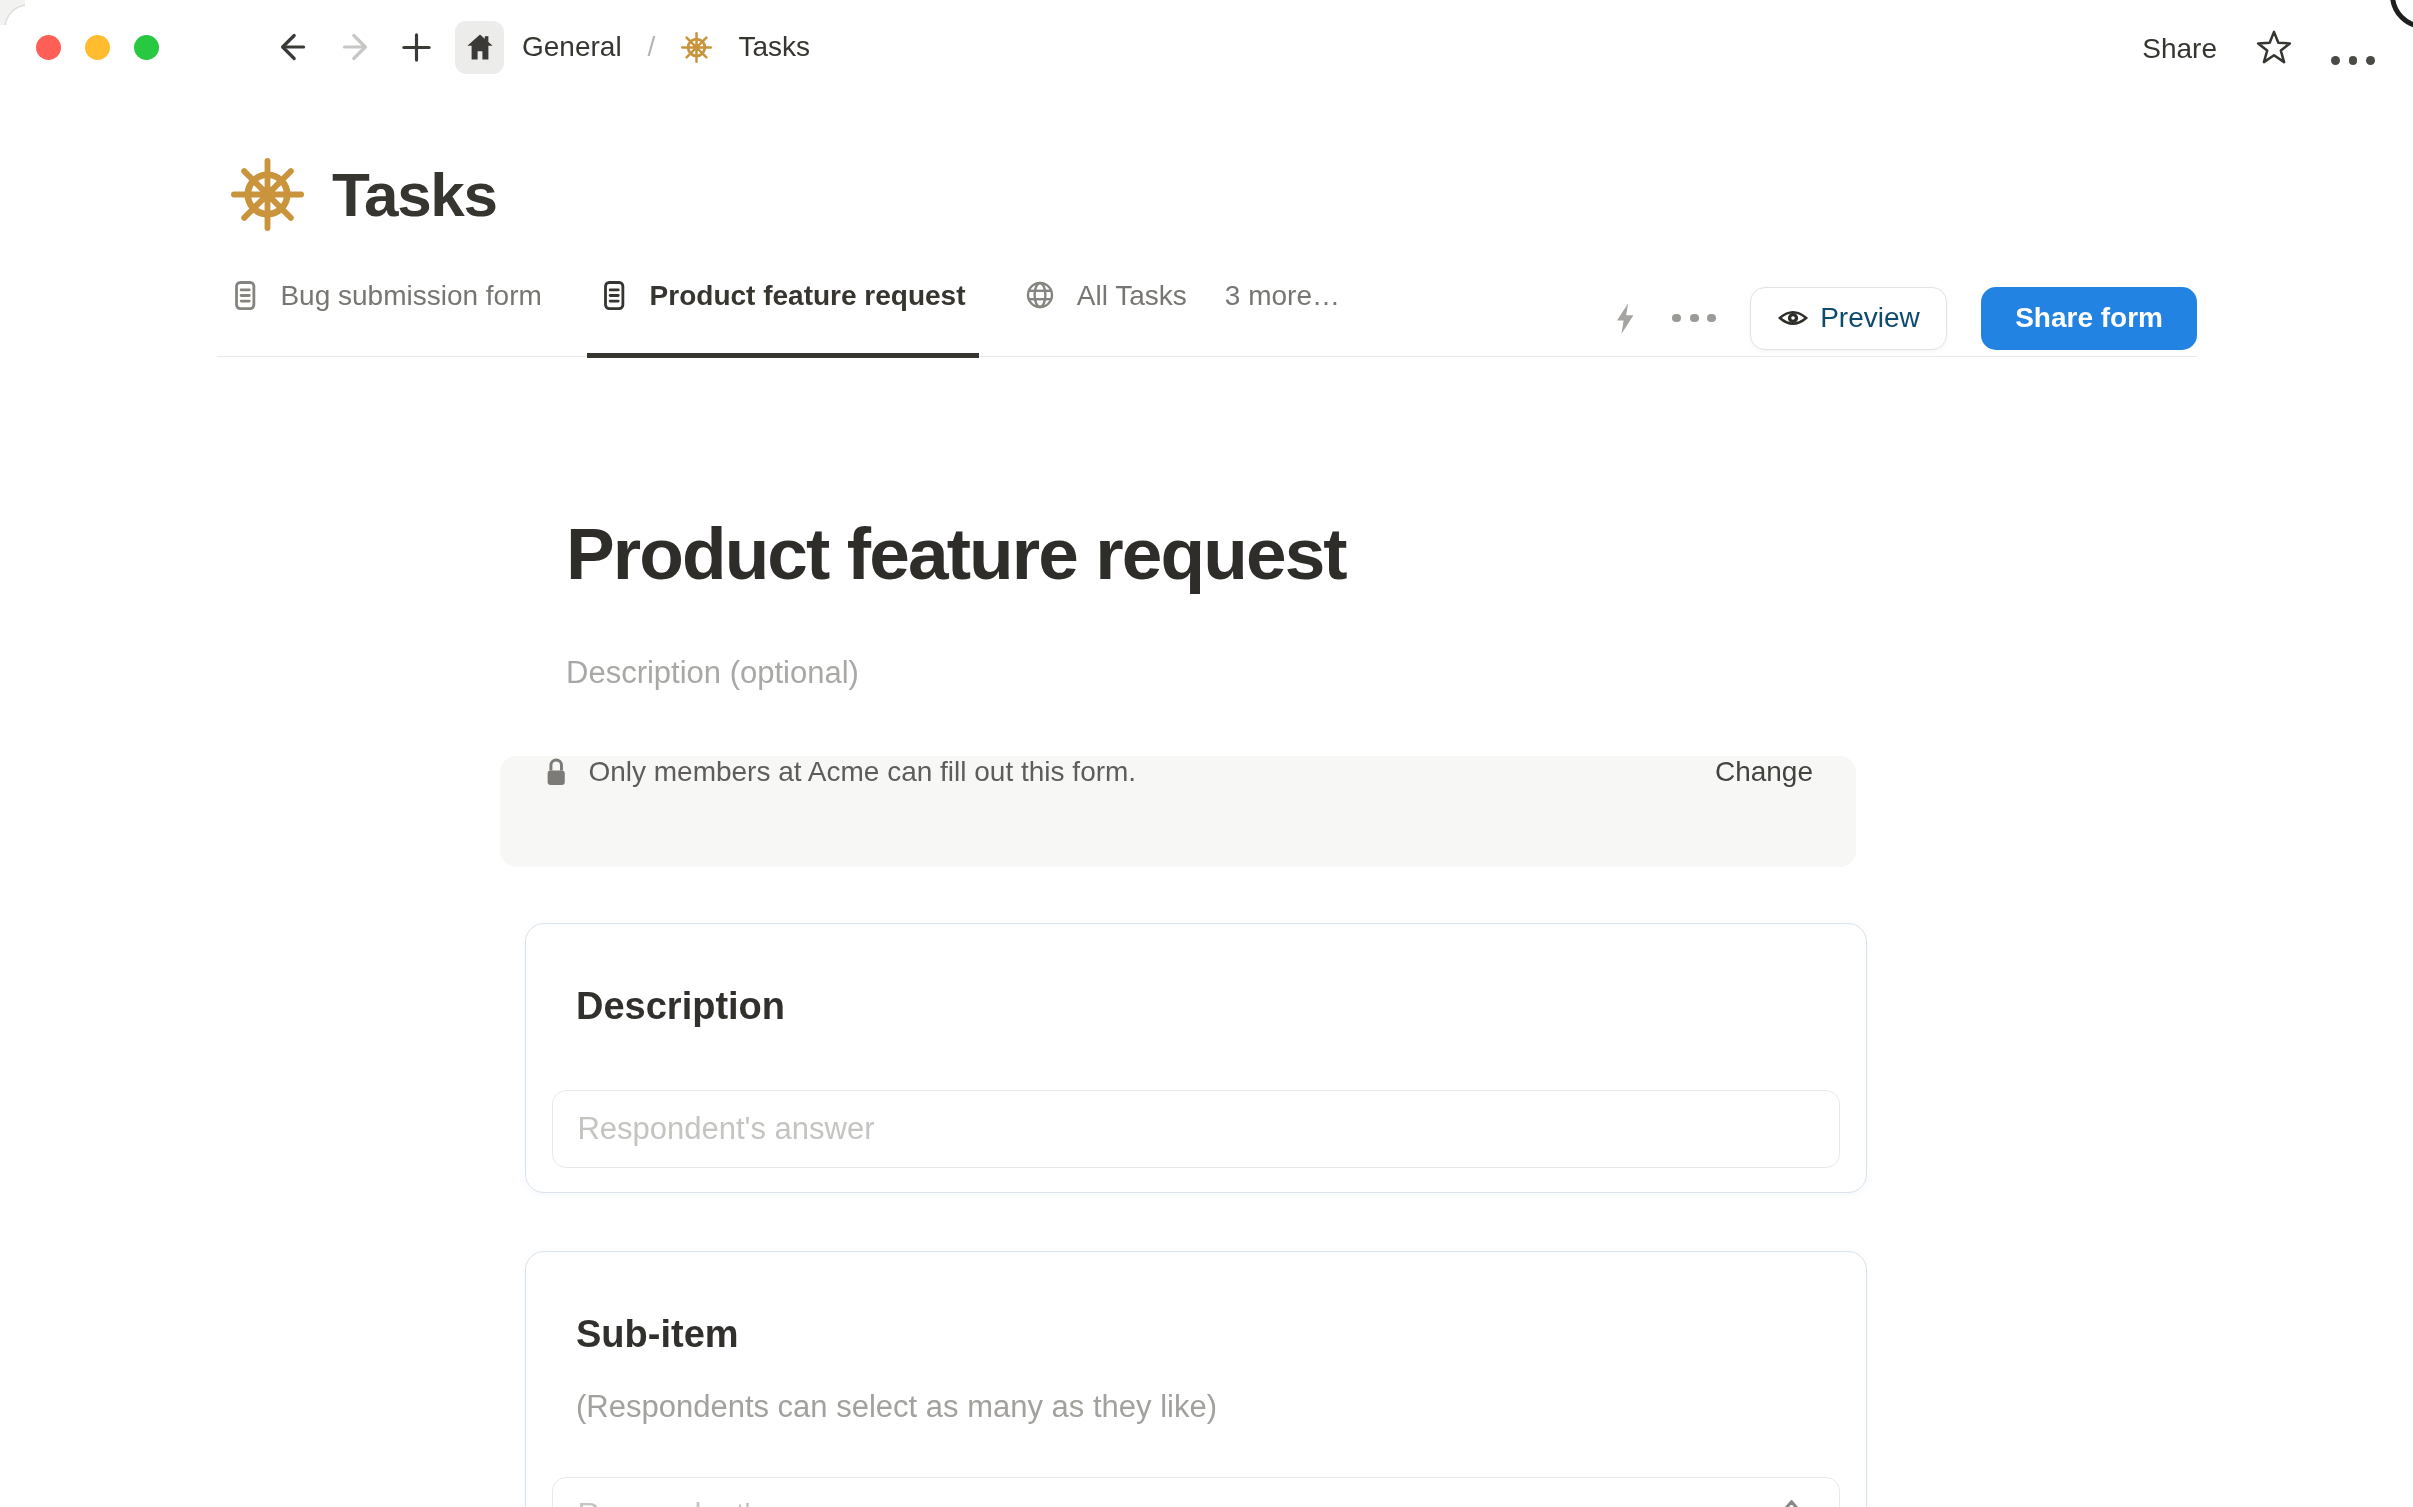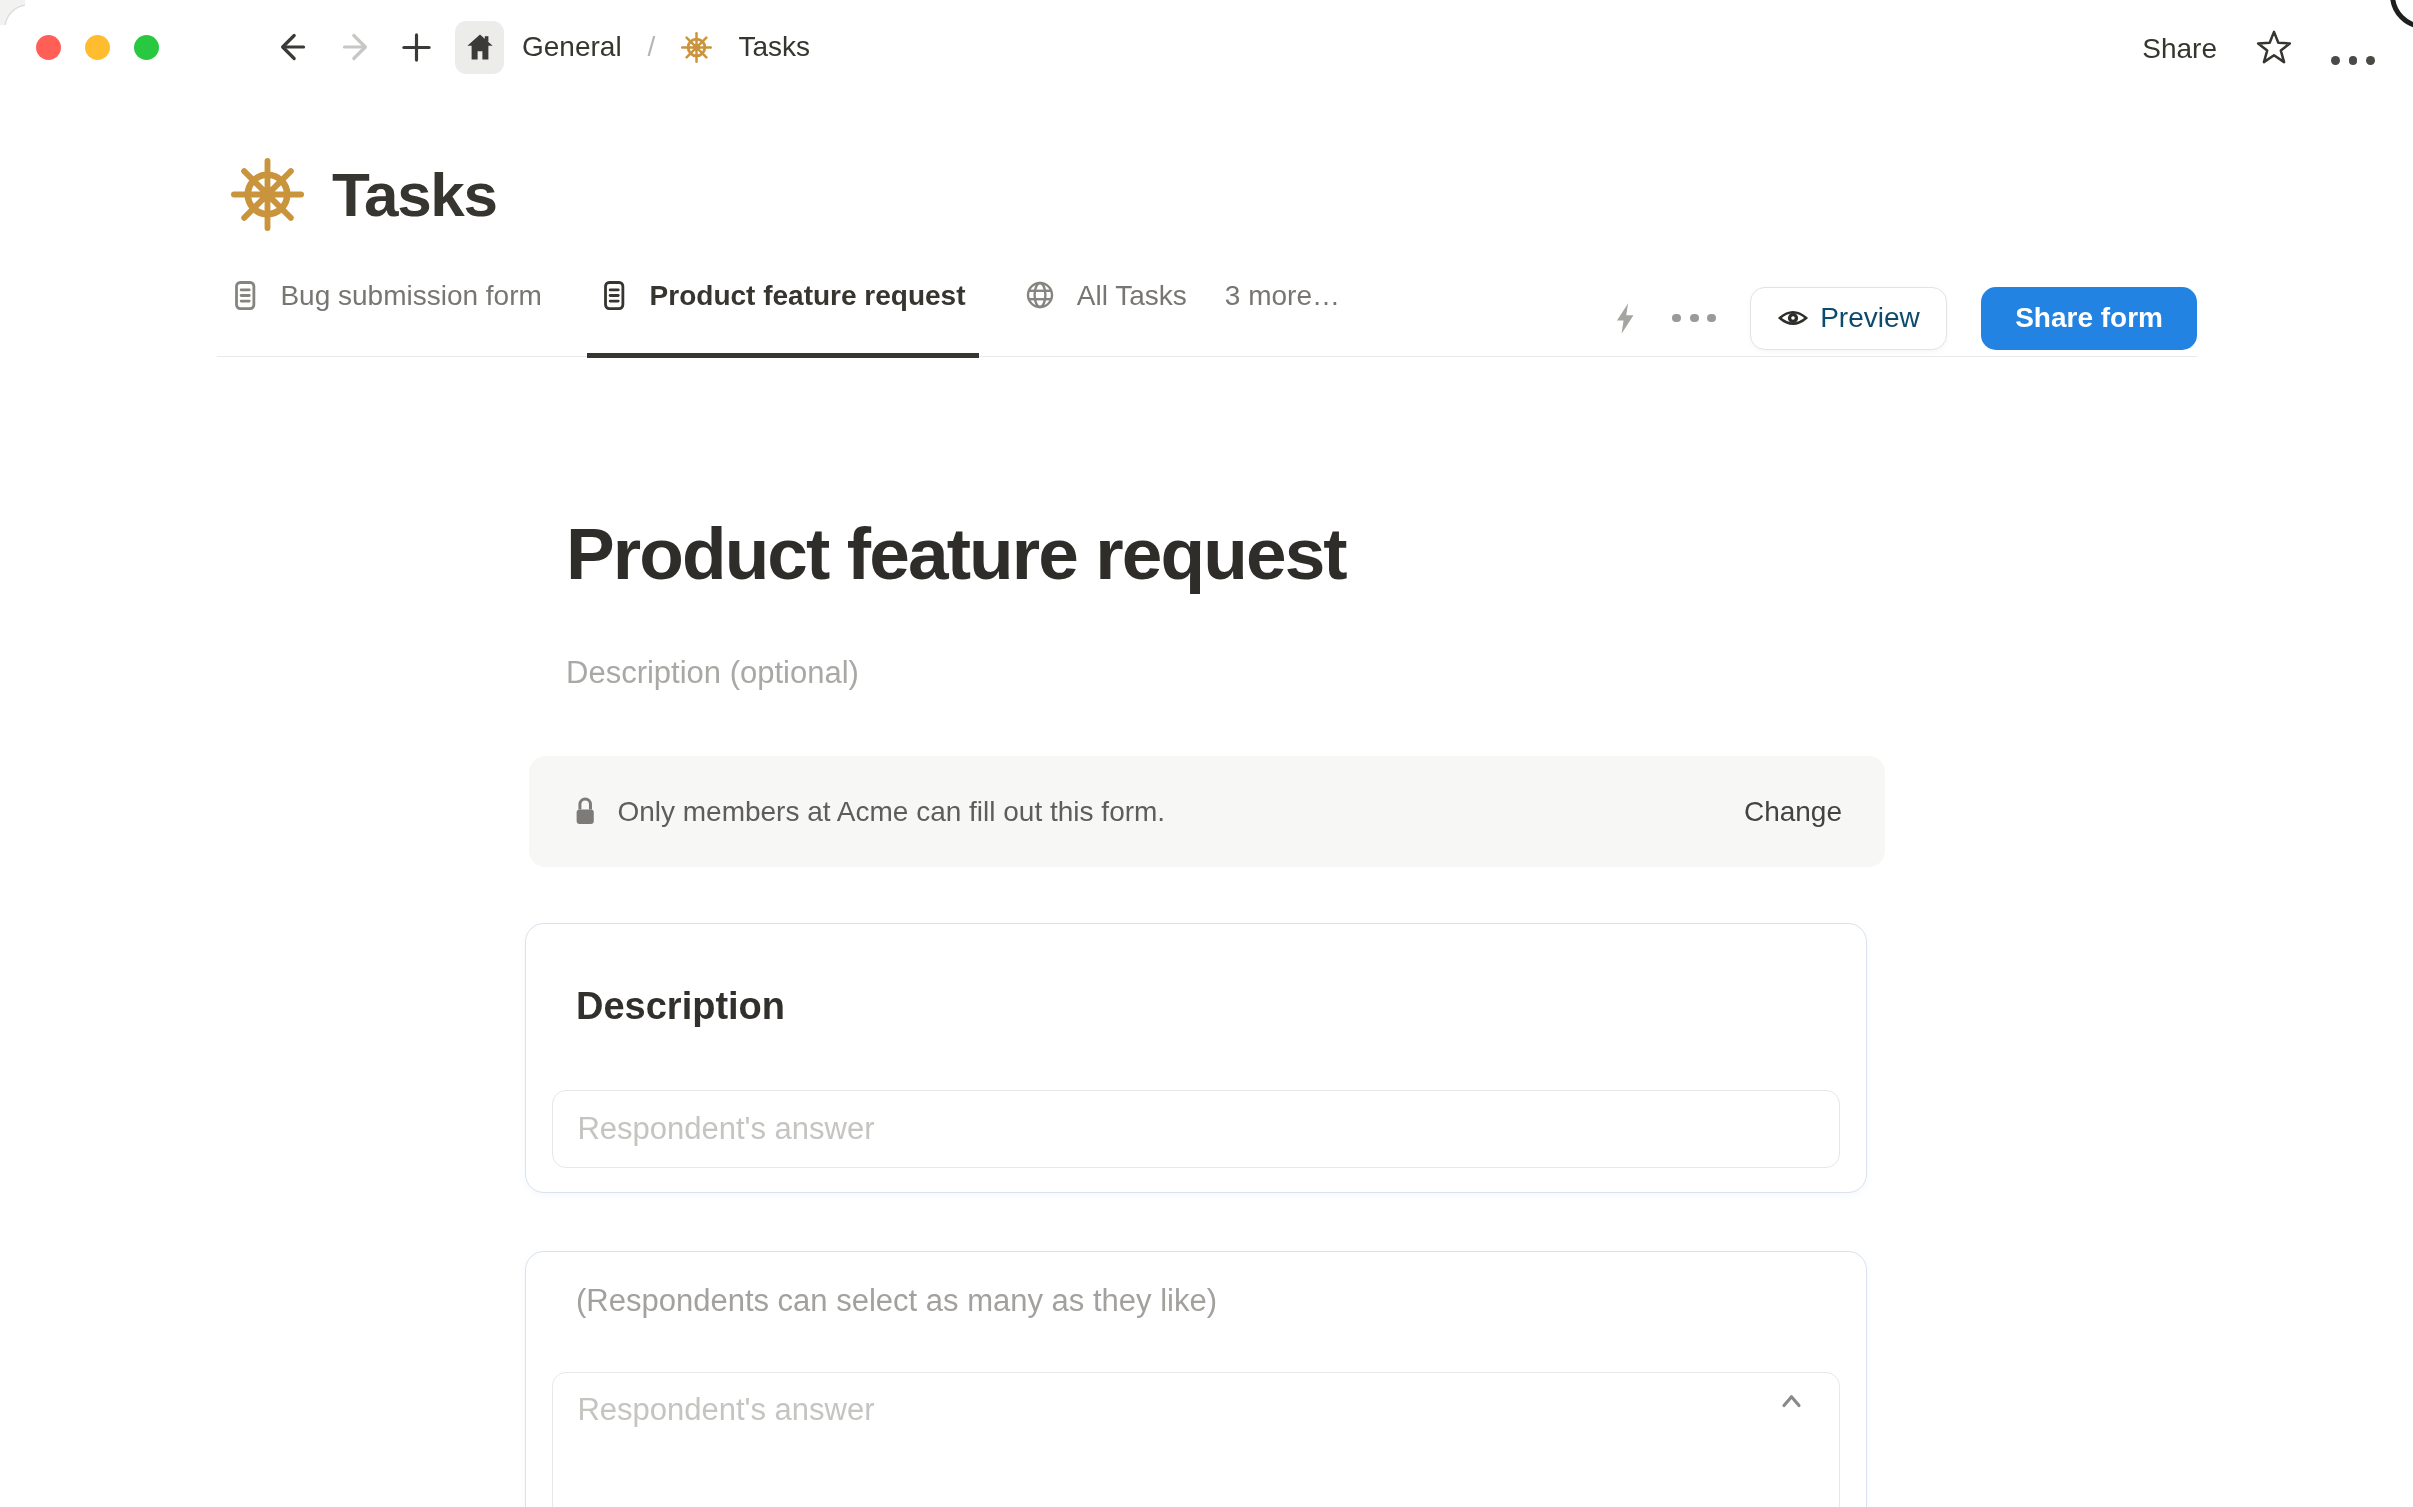--- a/index.html
+++ b/index.html
@@ -53,22 +53,22 @@
     color:#0c4a6e; box-shadow:0 1.9px 5px rgba(15,15,15,.04); cursor:pointer; }
   .btn-shareform { display:flex; align-items:center; height:63px; padding:0 34px;
     background:#2383e2; border:none; border-radius:15px; font-size:28px; font-weight:600;
     color:#ffffff; cursor:pointer; }
 
   
   .form-title { position:absolute; left:566px; top:508px; font-size:73px; font-weight:700;
     letter-spacing:-1.9px; color:#2e2d29; line-height:1.25; }
   .form-desc { position:absolute; left:566px; top:655px; font-size:31px; color:#a9a8a5; }
 
-  .access-banner { position:absolute; left:529px; top:756px; width:1356px; height:111px;
-    background:#f7f7f5; border-radius:16.3px; display:flex; align-items:center; padding:0 43px; }
+  .access-banner { position:absolute; left:500px; top:756px; width:1356px; height:111px;
+    background:#f7f7f5; border-radius:16.3px; display:flex; padding:0 43px; }
   .access-text { font-size:28px; color:#5e5d5a; margin-left:19px; }
   .change-link { margin-left:auto; font-size:28px; font-weight:500; color:#44433f; cursor:pointer; }
 
   .card { position:absolute; left:525px; width:1342px; background:#fff;
     border:1.9px solid #d9e2ee; border-radius:19px; box-shadow:0 2.5px 7.5px rgba(84,120,180,.05); }
   .card-1 { top:923px; height:270px; }
   .card-2 { top:1251px; height:440px; }
   .card h2 { margin:60px 50px 0; font-size:38px; font-weight:700; color:#31302c; line-height:1.2; }
   .card .hint { margin:28px 50px 0; font-size:31px; color:#a2a19d; line-height:1.35; }
   .answer-input { margin:60px 26.4px 0; height:78px; border:1.9px solid #e9e8e5; border-radius:14px;
@@ -234,20 +234,21 @@
 </div>
 
 <div class="card card-1">
   <h2>Description</h2>
   <div class="answer-input">
     <span class="ph">Respondent's answer</span>
   </div>
 </div>
 
 <div class="card card-2">
+  <h2>Sub-item</h2>
   <div class="hint">(Respondents can select as many as they like)</div>
   <div class="answer-input tall">
     <span class="ph">Respondent's answer</span>
     <svg class="select-chevron" width="25" height="25" viewBox="0 0 40 40" fill="none" stroke="#8a8987" stroke-width="5" stroke-linecap="round" stroke-linejoin="round">
       <path d="M8 28 L20 14 L32 28"></path>
     </svg>
   </div>
 </div>
 
 

